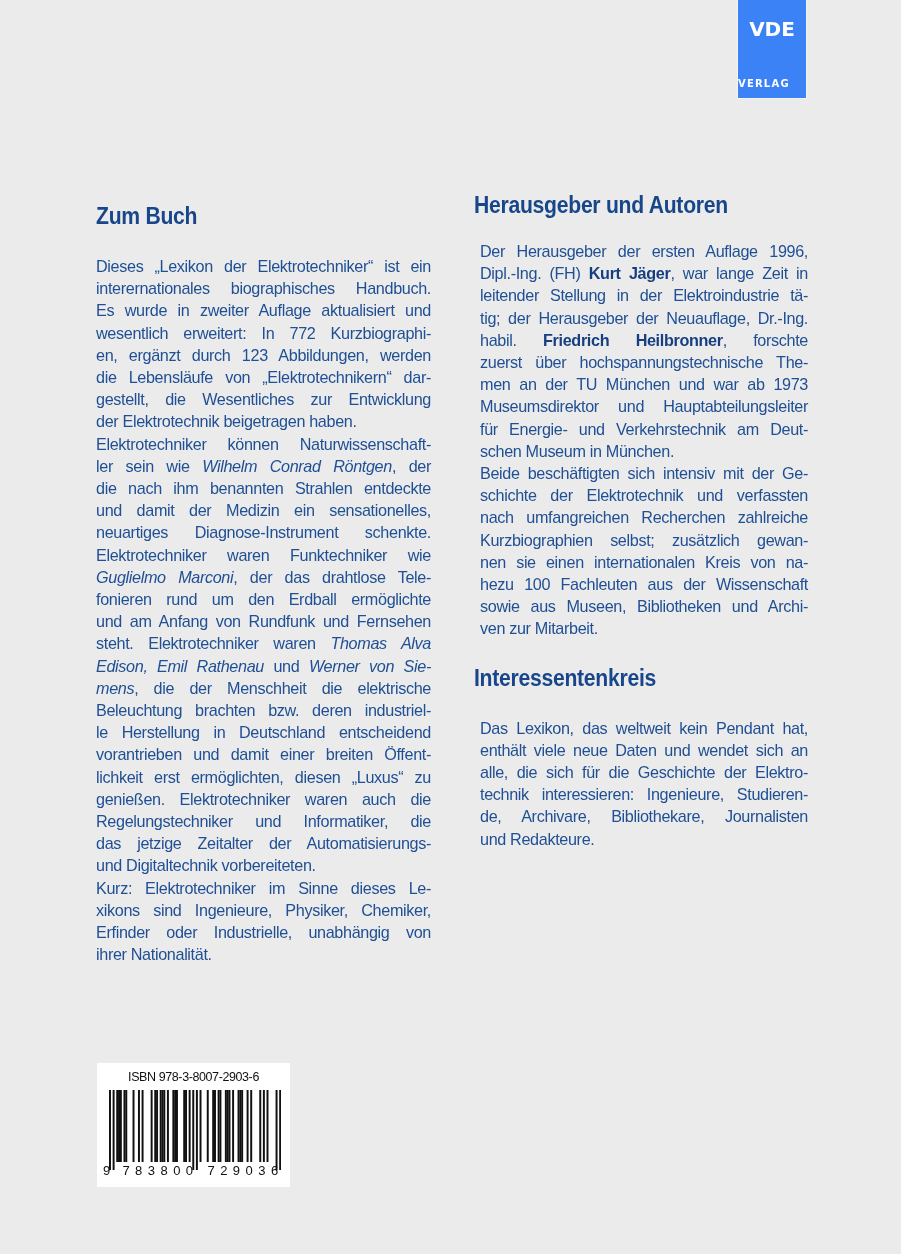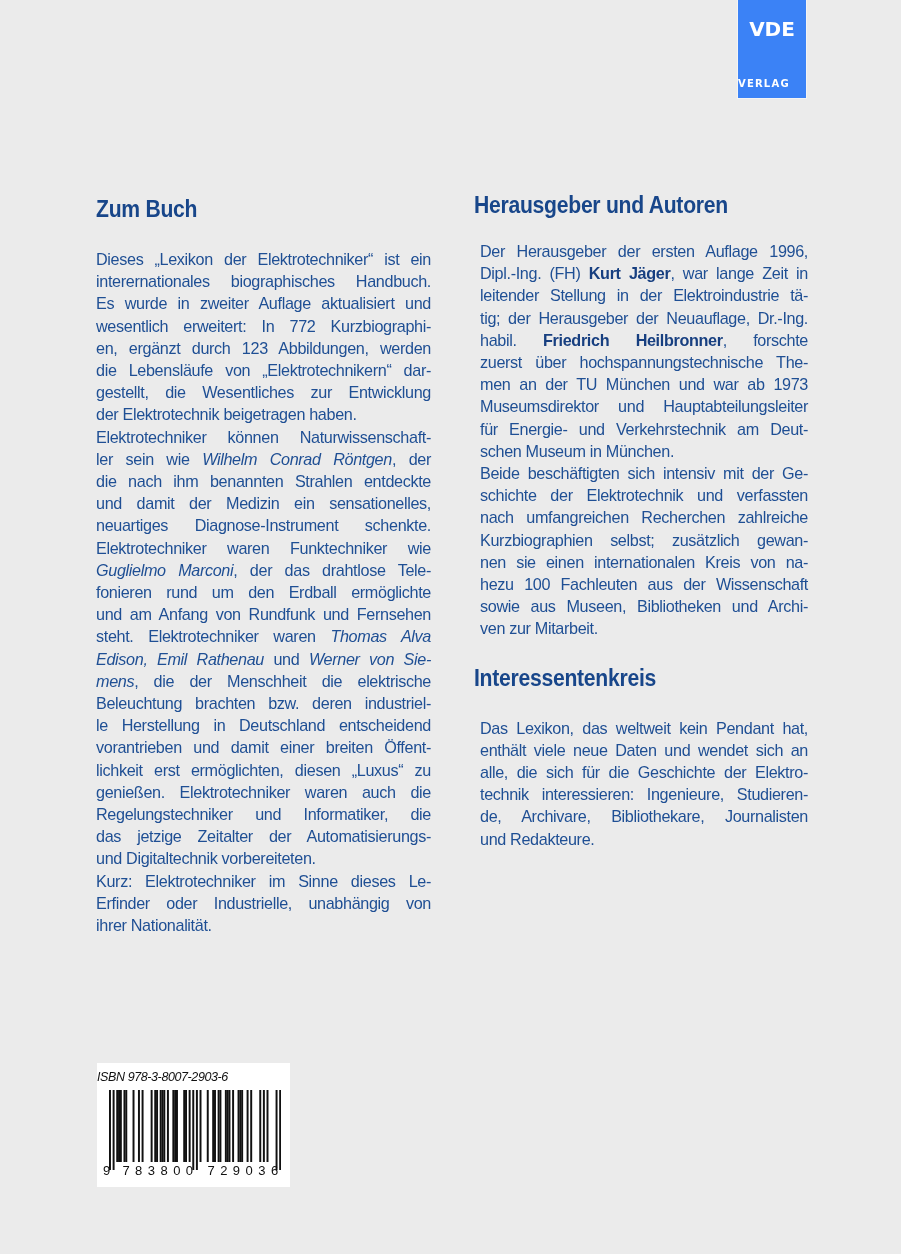--- a/index.html
+++ b/index.html
@@ -19,21 +19,21 @@
     position: absolute; left: 0; right: 0; top: 17px; text-align: center;
     color: #fff; font-weight: bold; font-size: 20px; letter-spacing: 0px;
     font-family: "DejaVu Sans", sans-serif;
   }
   .logo .verlag {
     position: absolute; left: 0; right: 0; top: 78px; 
     color: #fff; font-weight: bold; font-size: 10px; letter-spacing: 1.2px;
     font-family: "DejaVu Sans", sans-serif;
   }
   .col { position: absolute; width: 335px; }
-  .col.left { left: 96px; top: 196px; }
+  .col.left { left: 96px; top: 203px; }
   .col.right { left: 474px; top: 192px; width: 334px; }
   h2 {
     margin: 0; font-size: 23px; font-weight: bold; color: #18468a;
     font-family: "Liberation Sans", sans-serif; letter-spacing: -0.3px;
     transform: scaleX(0.92); transform-origin: left;
     white-space: nowrap;
   }
   .text {
     font-size: 16.2px; line-height: 22.2px; text-align: justify;
     color: #1f4f94;
@@ -45,22 +45,22 @@
   .col.right .text { margin-top: 21px; margin-left: 6px; }
   .col.right h2.second { margin-top: 25px; }
   .col.right .text.second { margin-top: 25px; }
   i { font-style: italic; }
   b { font-weight: bold; color: #173f80; }
   .barcode-box {
     position: absolute; left: 97px; top: 1063px; width: 193px; height: 124px;
     background: #fff;
   }
   .isbn {
-    position: absolute; left: 0; right: 0; top: 7px; 
-    font-size: 12.5px; color: #111; letter-spacing: -0.4px; font-style: italic;
+    position: absolute; left: 0; right: 0; top: 7px; text-align: center;
+    font-size: 12.5px; color: #111; letter-spacing: -0.4px;
   }
   .bars {
     position: absolute; left: 12px; top: 27px; width: 172px; height: 80px;
   }
   .digits {
     position: absolute; left: 8px; top: 100px; width: 176px;
     font-size: 13px; color: #111; font-family: "Liberation Sans", sans-serif;
   }
   .digits span { position: absolute; top: 0; }
 </style>
@@ -97,20 +97,21 @@
       <span class="line"><i>mens</i><span>, die der Menschheit die elektrische</span></span>
       <span class="line"><span>Beleuchtung brachten bzw. deren industriel-</span></span>
       <span class="line"><span>le Herstellung in Deutschland entscheidend</span></span>
       <span class="line"><span>vorantrieben und damit einer breiten Öffent-</span></span>
       <span class="line"><span>lichkeit erst ermöglichten, diesen „Luxus“ zu</span></span>
       <span class="line"><span>genießen. Elektrotechniker waren auch die</span></span>
       <span class="line"><span>Regelungstechniker und Informatiker, die</span></span>
       <span class="line"><span>das jetzige Zeitalter der Automatisierungs-</span></span>
       <span class="line last"><span>und Digitaltechnik vorbereiteten.</span></span>
       <span class="line"><span>Kurz: Elektrotechniker im Sinne dieses Le-</span></span>
+      <span class="line"><span>xikons sind Ingenieure, Physiker, Chemiker,</span></span>
       <span class="line"><span>Erfinder oder Industrielle, unabhängig von</span></span>
       <span class="line last"><span>ihrer Nationalität.</span></span>
     </div>
 </div>
 
 <div class="col right">
   <h2>Herausgeber und Autoren</h2>
   <div class="text" id="right-text">
       <span class="line"><span>Der Herausgeber der ersten Auflage 1996,</span></span>
       <span class="line"><span>Dipl.-Ing. (FH) </span><b>Kurt Jäger</b><span>, war lange Zeit in</span></span>

